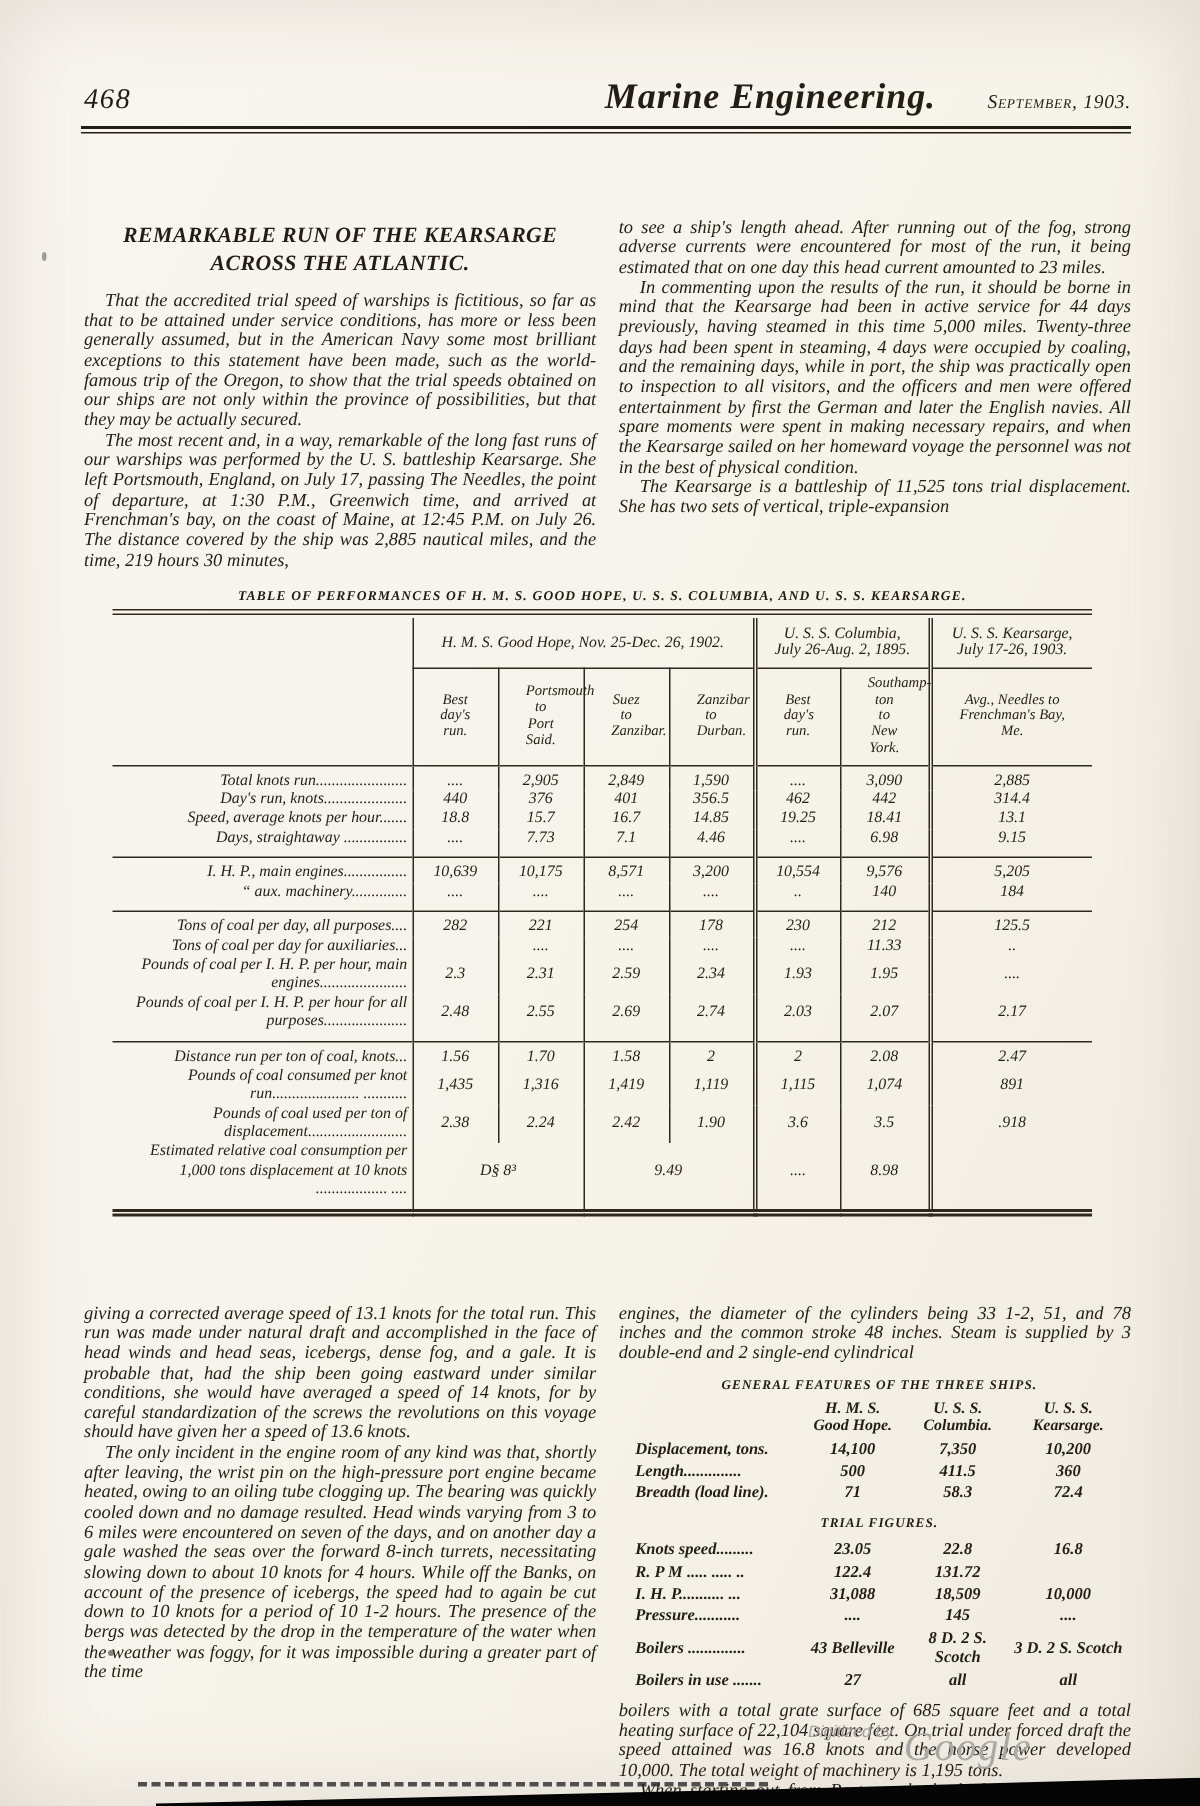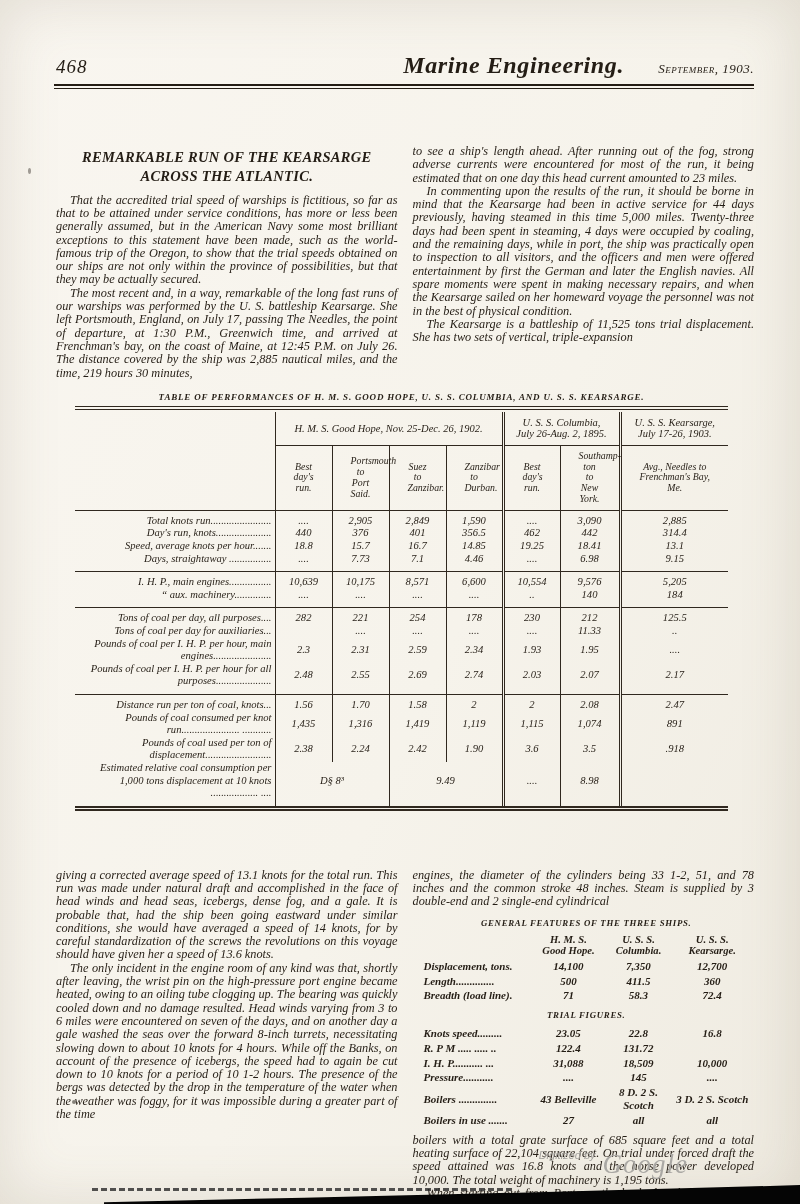--- a/index.html
+++ b/index.html
@@ -183,21 +183,21 @@
             <td class="val cL">6.98</td>
             <td class="val dbl">9.15</td>
           </tr>
         </tbody>
         <tbody class="grp">
           <tr>
             <td class="lbl">I. H. P., main engines................</td>
             <td class="val cL">10,639</td>
             <td class="val cL">10,175</td>
             <td class="val cL">8,571</td>
-            <td class="val cL">6,600</td>
+            <td class="val cL">3,200</td>
             <td class="val dbl">10,554</td>
             <td class="val cL">9,576</td>
             <td class="val dbl">5,205</td>
           </tr>
           <tr>
             <td class="lbl ind2">“    aux. machinery..............</td>
             <td class="val cL">....</td>
             <td class="val cL">....</td>
             <td class="val cL">....</td>
             <td class="val cL">....</td>
@@ -320,21 +320,21 @@
 Columbia.</th>
                 <th>U. S. S.
 Kearsarge.</th>
               </tr>
             </thead>
             <tbody>
               <tr>
                 <td class="flbl">Displacement, tons.</td>
                 <td class="fval">14,100</td>
                 <td class="fval">7,350</td>
-                <td class="fval">12,700</td>
+                <td class="fval">10,200</td>
               </tr>
               <tr>
                 <td class="flbl">Length..............</td>
                 <td class="fval">500</td>
                 <td class="fval">411.5</td>
                 <td class="fval">360</td>
               </tr>
               <tr>
                 <td class="flbl">Breadth (load line).</td>
                 <td class="fval">71</td>

